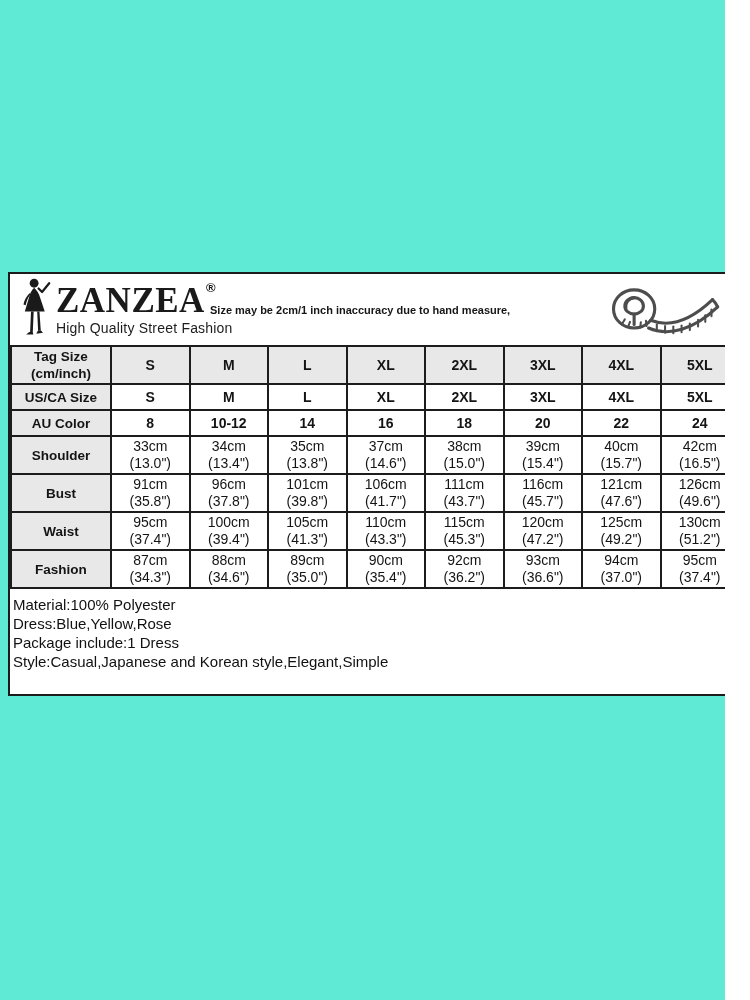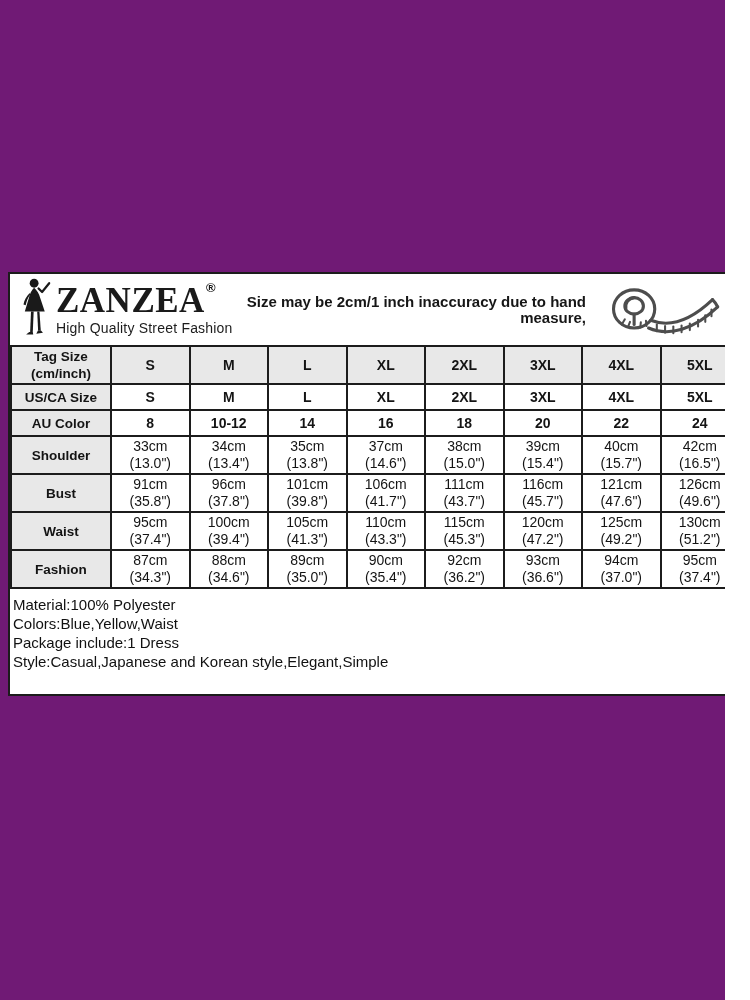--- a/index.html
+++ b/index.html
@@ -1,33 +1,33 @@
 <!DOCTYPE html>
 <html><head>
 <meta charset="utf-8">
 <style>
   * { box-sizing: border-box; }
   html, body { margin: 0; padding: 0; }
   body {
     width: 750px; height: 1000px; background: #ffffff;
     font-family: "Liberation Sans", sans-serif; color: #141414;
   }
-  .page { position: relative; width: 725px; height: 1000px; background: #701a75; overflow: hidden; }
+  .page { position: relative; width: 725px; height: 1000px; background: #5eead4; overflow: hidden; }
   .box { position: absolute; left: 8px; top: 272px; width: 734px; border: 2px solid #1c1c1c; background: #fff; }
 
   
   .hdr { display: flex; align-items: center; height: 71px; }
   .logo { display: flex; align-items: center; padding-left: 6px; width: 196px; flex: none; }
   .fig { flex: none; margin-right: 2px; }
   .logo-main { display: flex; flex-direction: column; }
   .brandline { display: flex; align-items: flex-start; line-height: 1; }
   .brand { font-family: "Liberation Serif", serif; font-weight: bold; font-size: 35px; letter-spacing: 0.5px; color: #1a1a1a; }
   .reg { font-size: 13px; font-weight: bold; margin-left: 1px; margin-top: -2px; }
   .tagline { font-size: 14px; margin-top: 2px; letter-spacing: 0.2px; color: #1c1c1c; white-space: nowrap; }
-  .notice { flex: 1; text-align: right; font-weight: bold; font-size: 15px; line-height: 16px; padding: 0 4px; color: #161616; }
+  .notice { flex: 1; text-align: left; font-weight: bold; font-size: 11px; line-height: 16px; padding: 0 4px; color: #161616; }
   .tape { flex: none; width: 150px; display: flex; justify-content: center; align-items: center; padding-right: 4px; }
 
   
   table.sz { width: 100%; border-collapse: collapse; table-layout: fixed; }
   .sz td { border: 2px solid #1c1c1c; text-align: center; vertical-align: middle; padding: 0; font-size: 14px; color: #141414; }
   .sz td.lbl { background: #e8e8e8; font-weight: bold; font-size: 13.5px; }
   .sz tr.r-tag td { height: 38px; background: #e8e8e8; font-weight: bold; }
   .sz tr.r-size td { height: 26px; font-weight: bold; }
   .sz tr.r-meas td { height: 38px; font-weight: normal; }
   .sz tr.r-meas td.lbl { font-weight: bold; }
@@ -296,19 +296,19 @@
           <td class="cell2">
             <div>95cm</div>
             <div>(37.4")</div>
           </td>
         </tr>
       </tbody>
     </table>
 
     <div class="info">
       <div>Material:100% Polyester</div>
-      <div>Colors:Blue,Yellow,Waist</div>
+      <div>Dress:Blue,Yellow,Rose</div>
       <div>Package include:1 Dress</div>
       <div>Style:Casual,Japanese and Korean style,Elegant,Simple</div>
     </div>
 
   </div>
 </div>
 
 </body></html>

